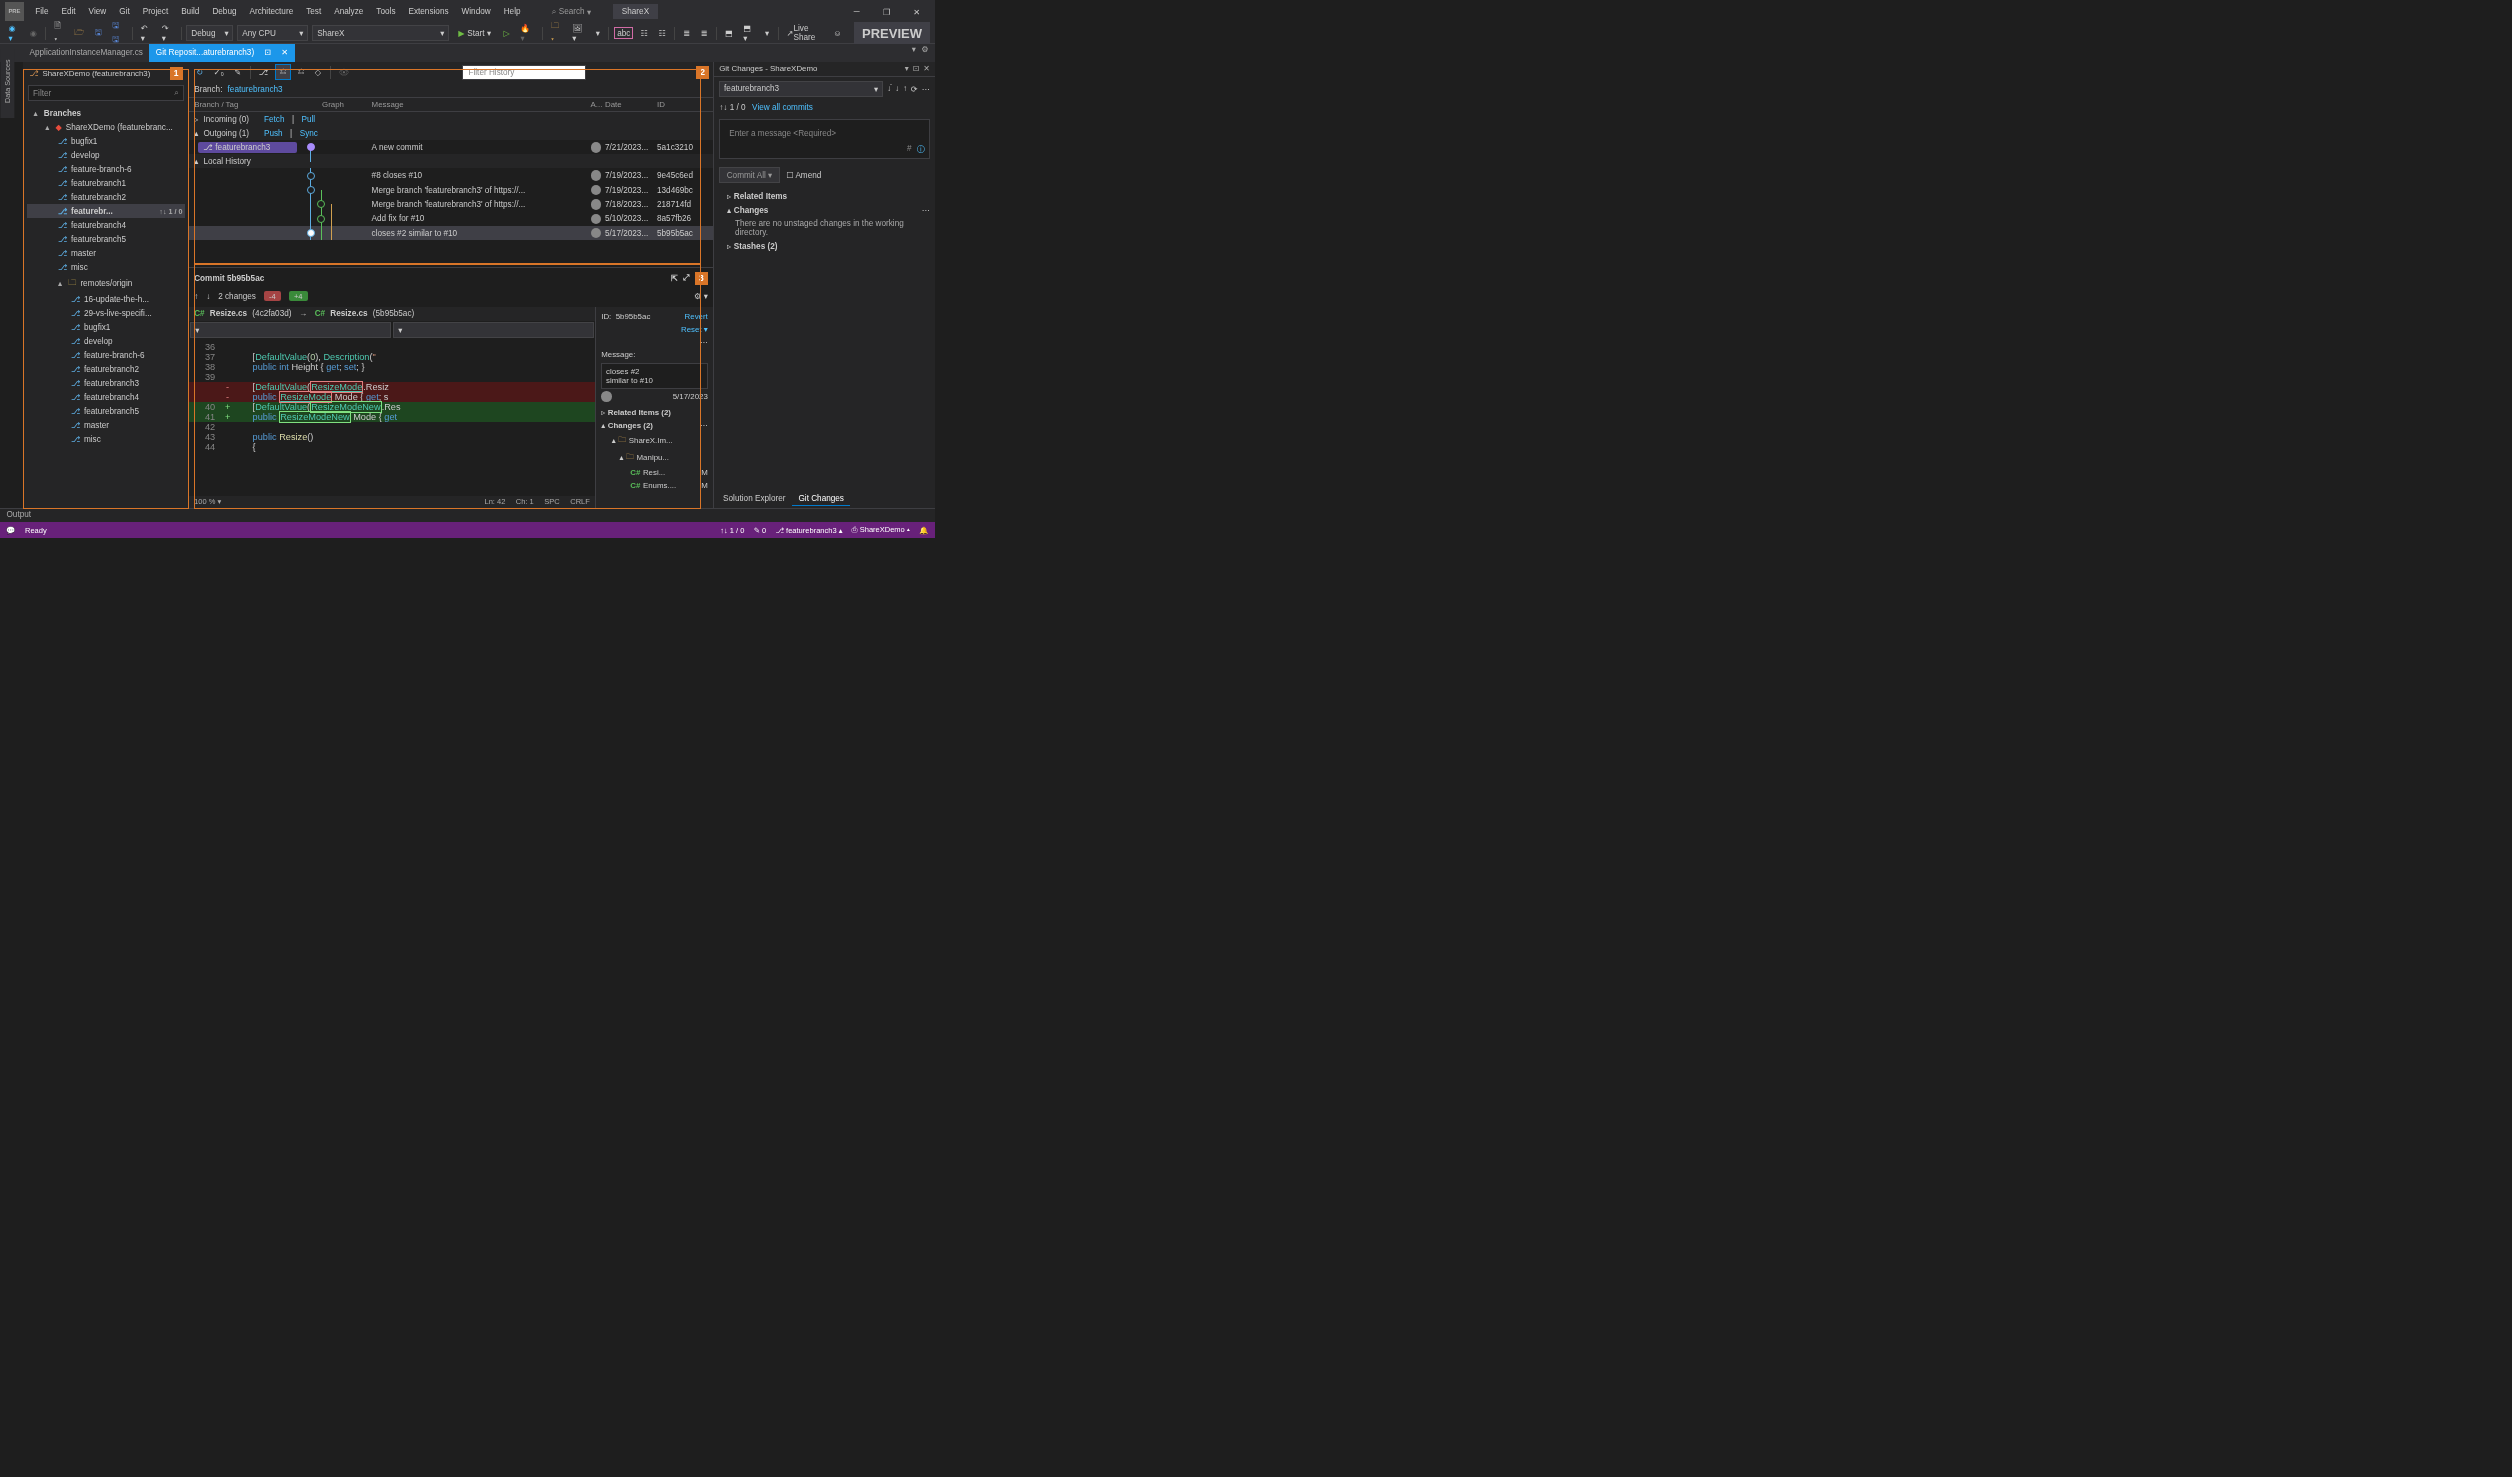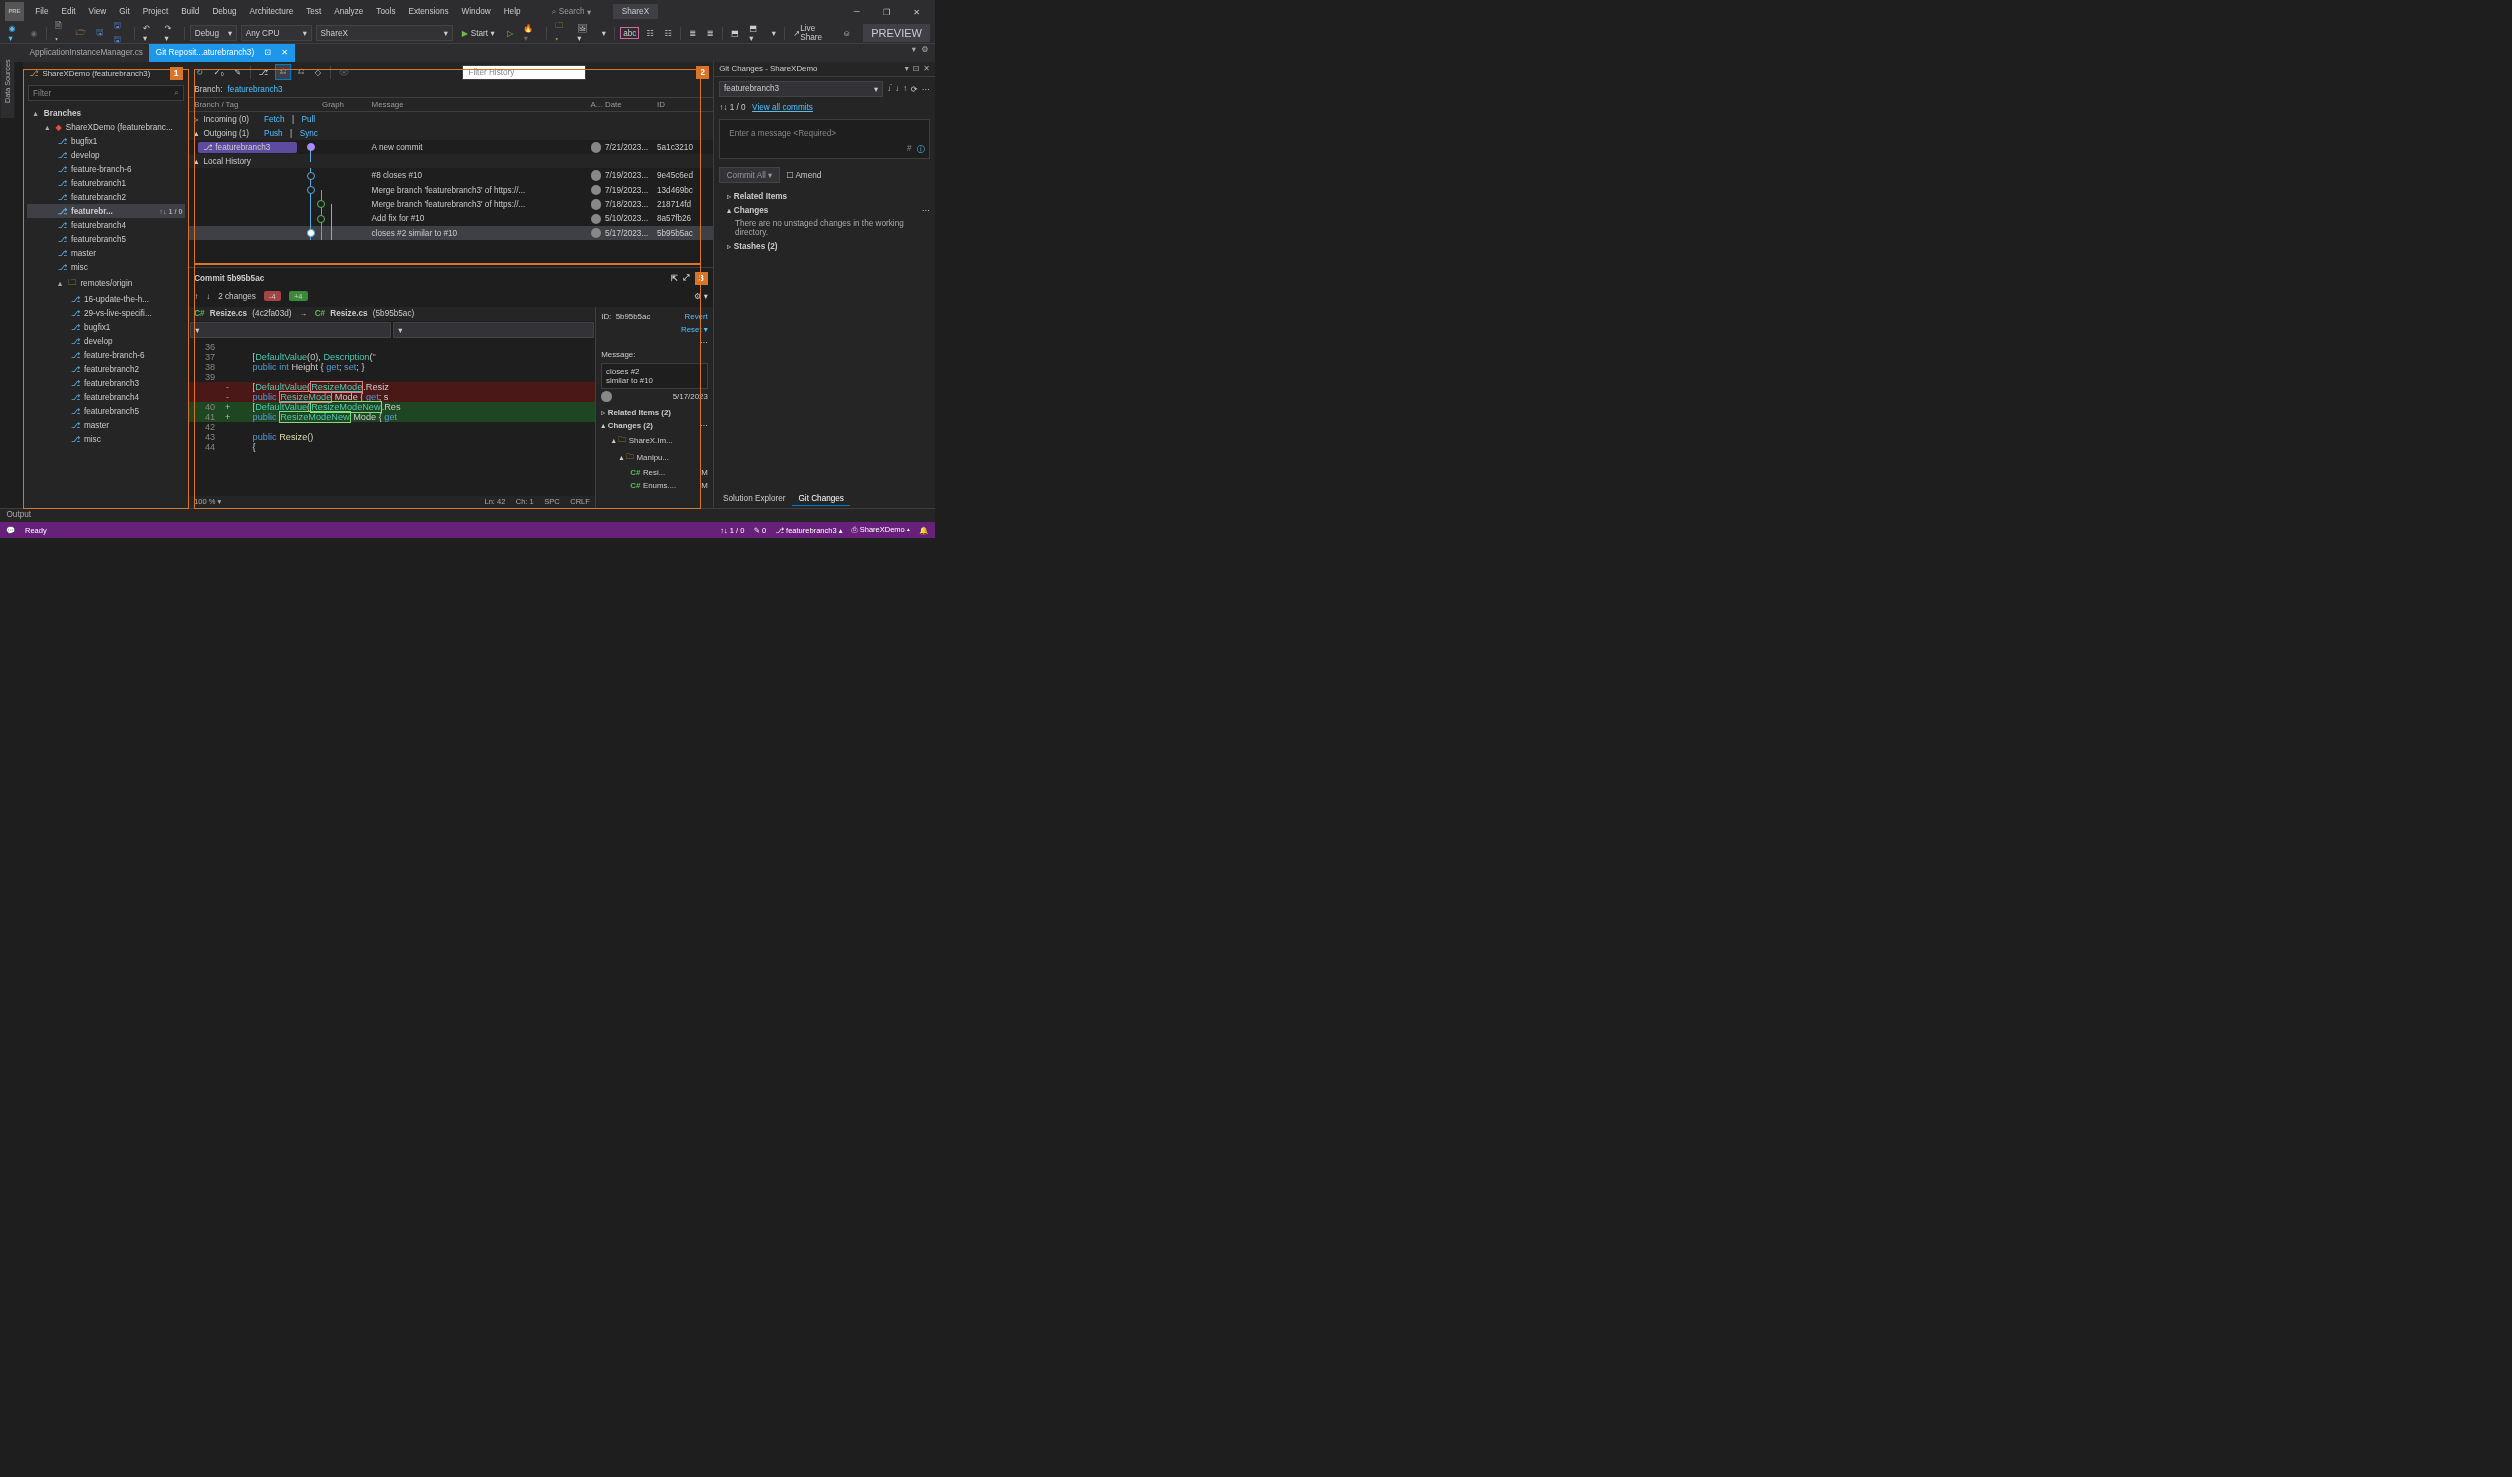--- a/index.html
+++ b/index.html
@@ -16,21 +16,21 @@
 .toolbar { height: 21px; background: #2d2d30; display: flex; align-items: center; padding: 0 5.2px; gap: 3.9px; border-bottom: 0.7px solid #3e3e42; }
 .tb-btn { padding: 2px 3.3px; color: #ccc; cursor: pointer; display: flex; align-items: center; }
 .tb-sep { width: 0.7px; height: 13px; background: #444; margin: 0 1.3px; }
 .combo { background: #333337; border: 0.7px solid #434346; padding: 2px 3.9px; color: #ccc; display: flex; align-items: center; gap: 3.9px; }
 .combo.sm { min-width: 47px; }
 .combo.md { min-width: 71px; }
 .combo.lg { min-width: 137px; }
 .start-btn { display: flex; align-items: center; gap: 2.6px; padding: 2px 5.2px; color: #ccc; }
 .play-green { color: #6fbc44; }
 .abc-box { border: 1.3px solid #d16ba5; padding: 0.7px 2px; }
-.preview-btn { background: #3f3f46; padding: 3.3px 7.9px; margin-left: 5.2px; font-weight: normal; font-size: 11px; }
+.preview-btn { background: #3f3f46; padding: 3.3px 7.9px; margin-left: 5.2px; font-weight: bold; font-size: 13px; }
 
 .datasources-tab { position: absolute; left: 0; top: 49px; width: 14.4px; height: 69px; background: #2d2d30; writing-mode: vertical-rl; text-align: center; font-size: 7.2px; color: #aaa; padding-top: 5.2px; display: flex; align-items: center; justify-content: center; transform: rotate(180deg); }
 
 .tab-strip { height: 17.7px; background: #2d2d30; display: flex; padding-left: 23px; }
 .doc-tab { padding: 3.3px 6.5px 3.3px 6.5px; color: #aaa; display: flex; align-items: center; gap: 3.9px; }
 .doc-tab.active { background: #1c97ea; color: #fff; border-bottom: 1.3px solid #1c97ea; }
 .tab-options { margin-left: auto; display: flex; gap: 5.2px; padding-right: 6.5px; color: #aaa; }
 
 .main-area { display: flex; height: 446px; }
 
@@ -112,21 +112,21 @@
 .detail-pane a { color: #4fc1ff; text-decoration: none; }
 .msg-box { background: #1e1e1e; border: 0.7px solid #3e3e42; padding: 2.6px 3.9px; margin: 2.6px 0; }
 .dp-section { padding: 2px 0; display: flex; align-items: center; gap: 2.6px; }
 
 .git-changes { width: 222px; background: #252526; border-left: 0.7px solid #3e3e42; display: flex; flex-direction: column; }
 .gc-title { padding: 2.6px 5.2px; display: flex; align-items: center; gap: 3.9px; border-bottom: 0.7px solid #3e3e42; font-size: 7.9px; }
 .gc-title-icons { margin-left: auto; display: flex; gap: 3.9px; color: #aaa; }
 .gc-branch-row { padding: 3.9px 5.2px; display: flex; align-items: center; gap: 3.9px; }
 .gc-branch-combo { background: #333337; border: 0.7px solid #434346; padding: 2px 3.9px; flex: 1; }
 .gc-counts { padding: 2.6px 5.2px; display: flex; align-items: center; gap: 6.5px; }
-.gc-counts a { color: #4fc1ff; text-decoration: underline; }
+.gc-counts a { color: #4fc1ff; }
 .msg-input { background: #1e1e1e; border: 0.7px solid #3e3e42; margin: 3.9px 5.2px; height: 40px; padding: 9px; color: #888; position: relative; }
 .msg-input-footer { position: absolute; right: 3.9px; bottom: 2.6px; display: flex; gap: 5.2px; }
 .commit-row-ctl { padding: 3.9px 5.2px; display: flex; align-items: center; gap: 6.5px; }
 .commit-btn { background: #333337; border: 0.7px solid #434346; padding: 2px 6.5px; color: #999; }
 .gc-tree { padding: 2.6px 5.2px; flex: 1; }
 .gc-tree-item { padding: 2px 0 2px 7.9px; display: flex; align-items: center; gap: 2.6px; }
 .gc-tabs { display: flex; padding: 1.3px 2.6px; }
 .gc-tab { padding: 2.6px 6.5px; }
 .gc-tab.active { border-bottom: 1.3px solid #007acc; color: #fff; }
 

